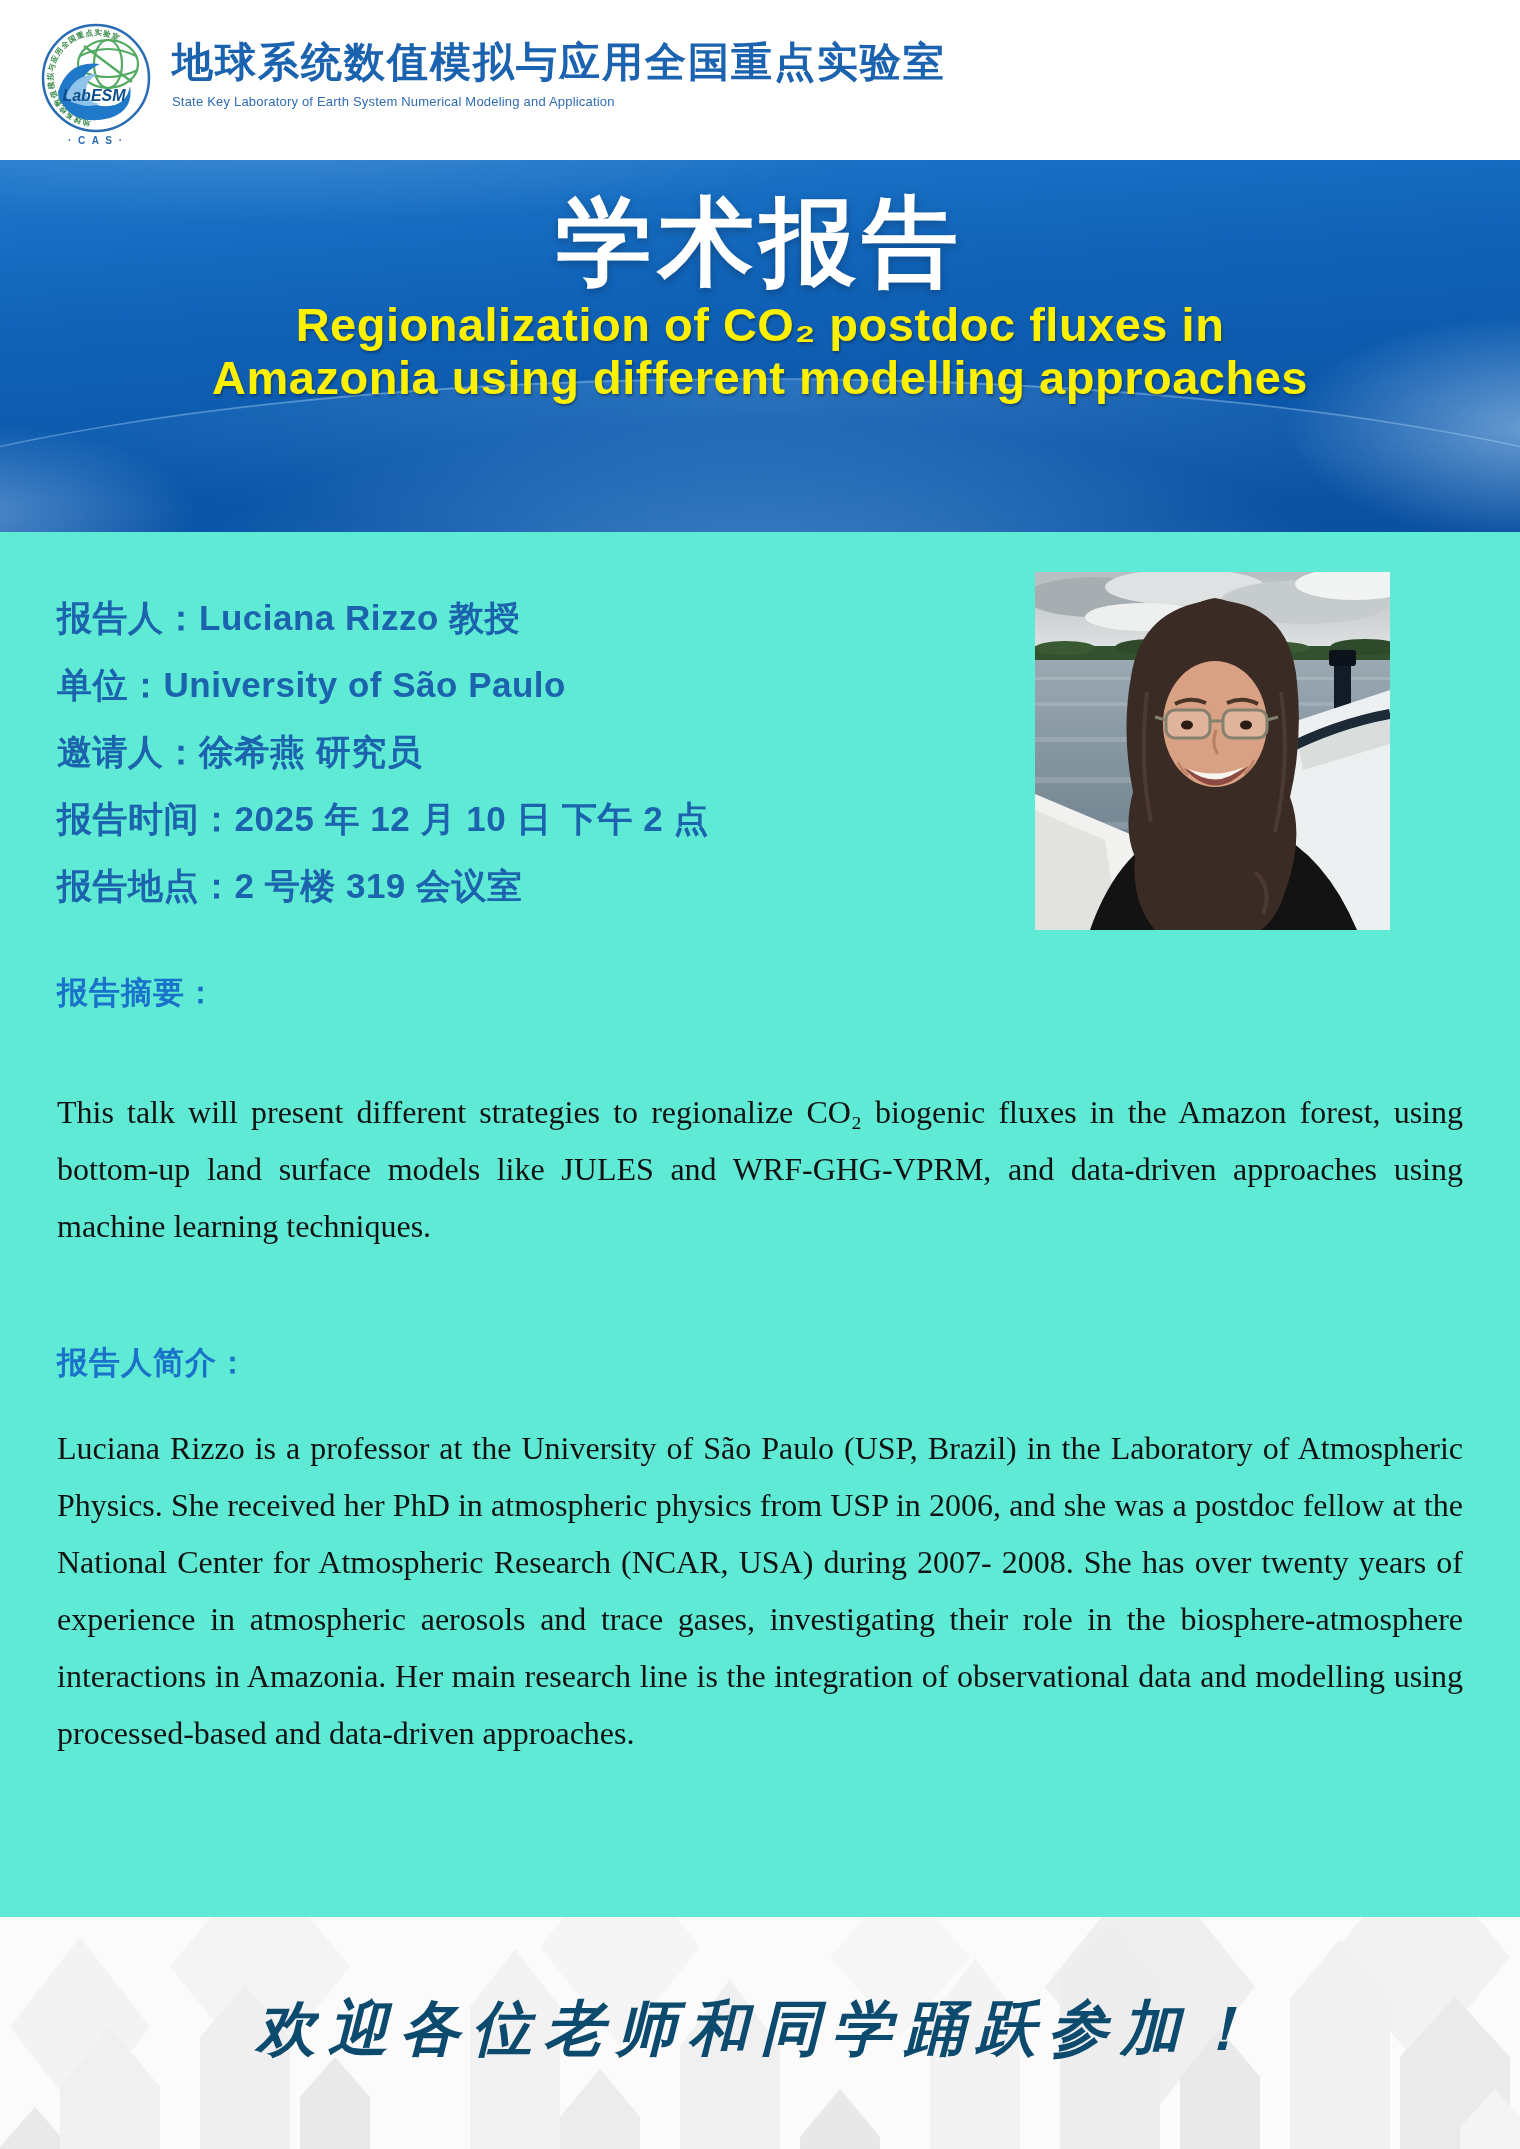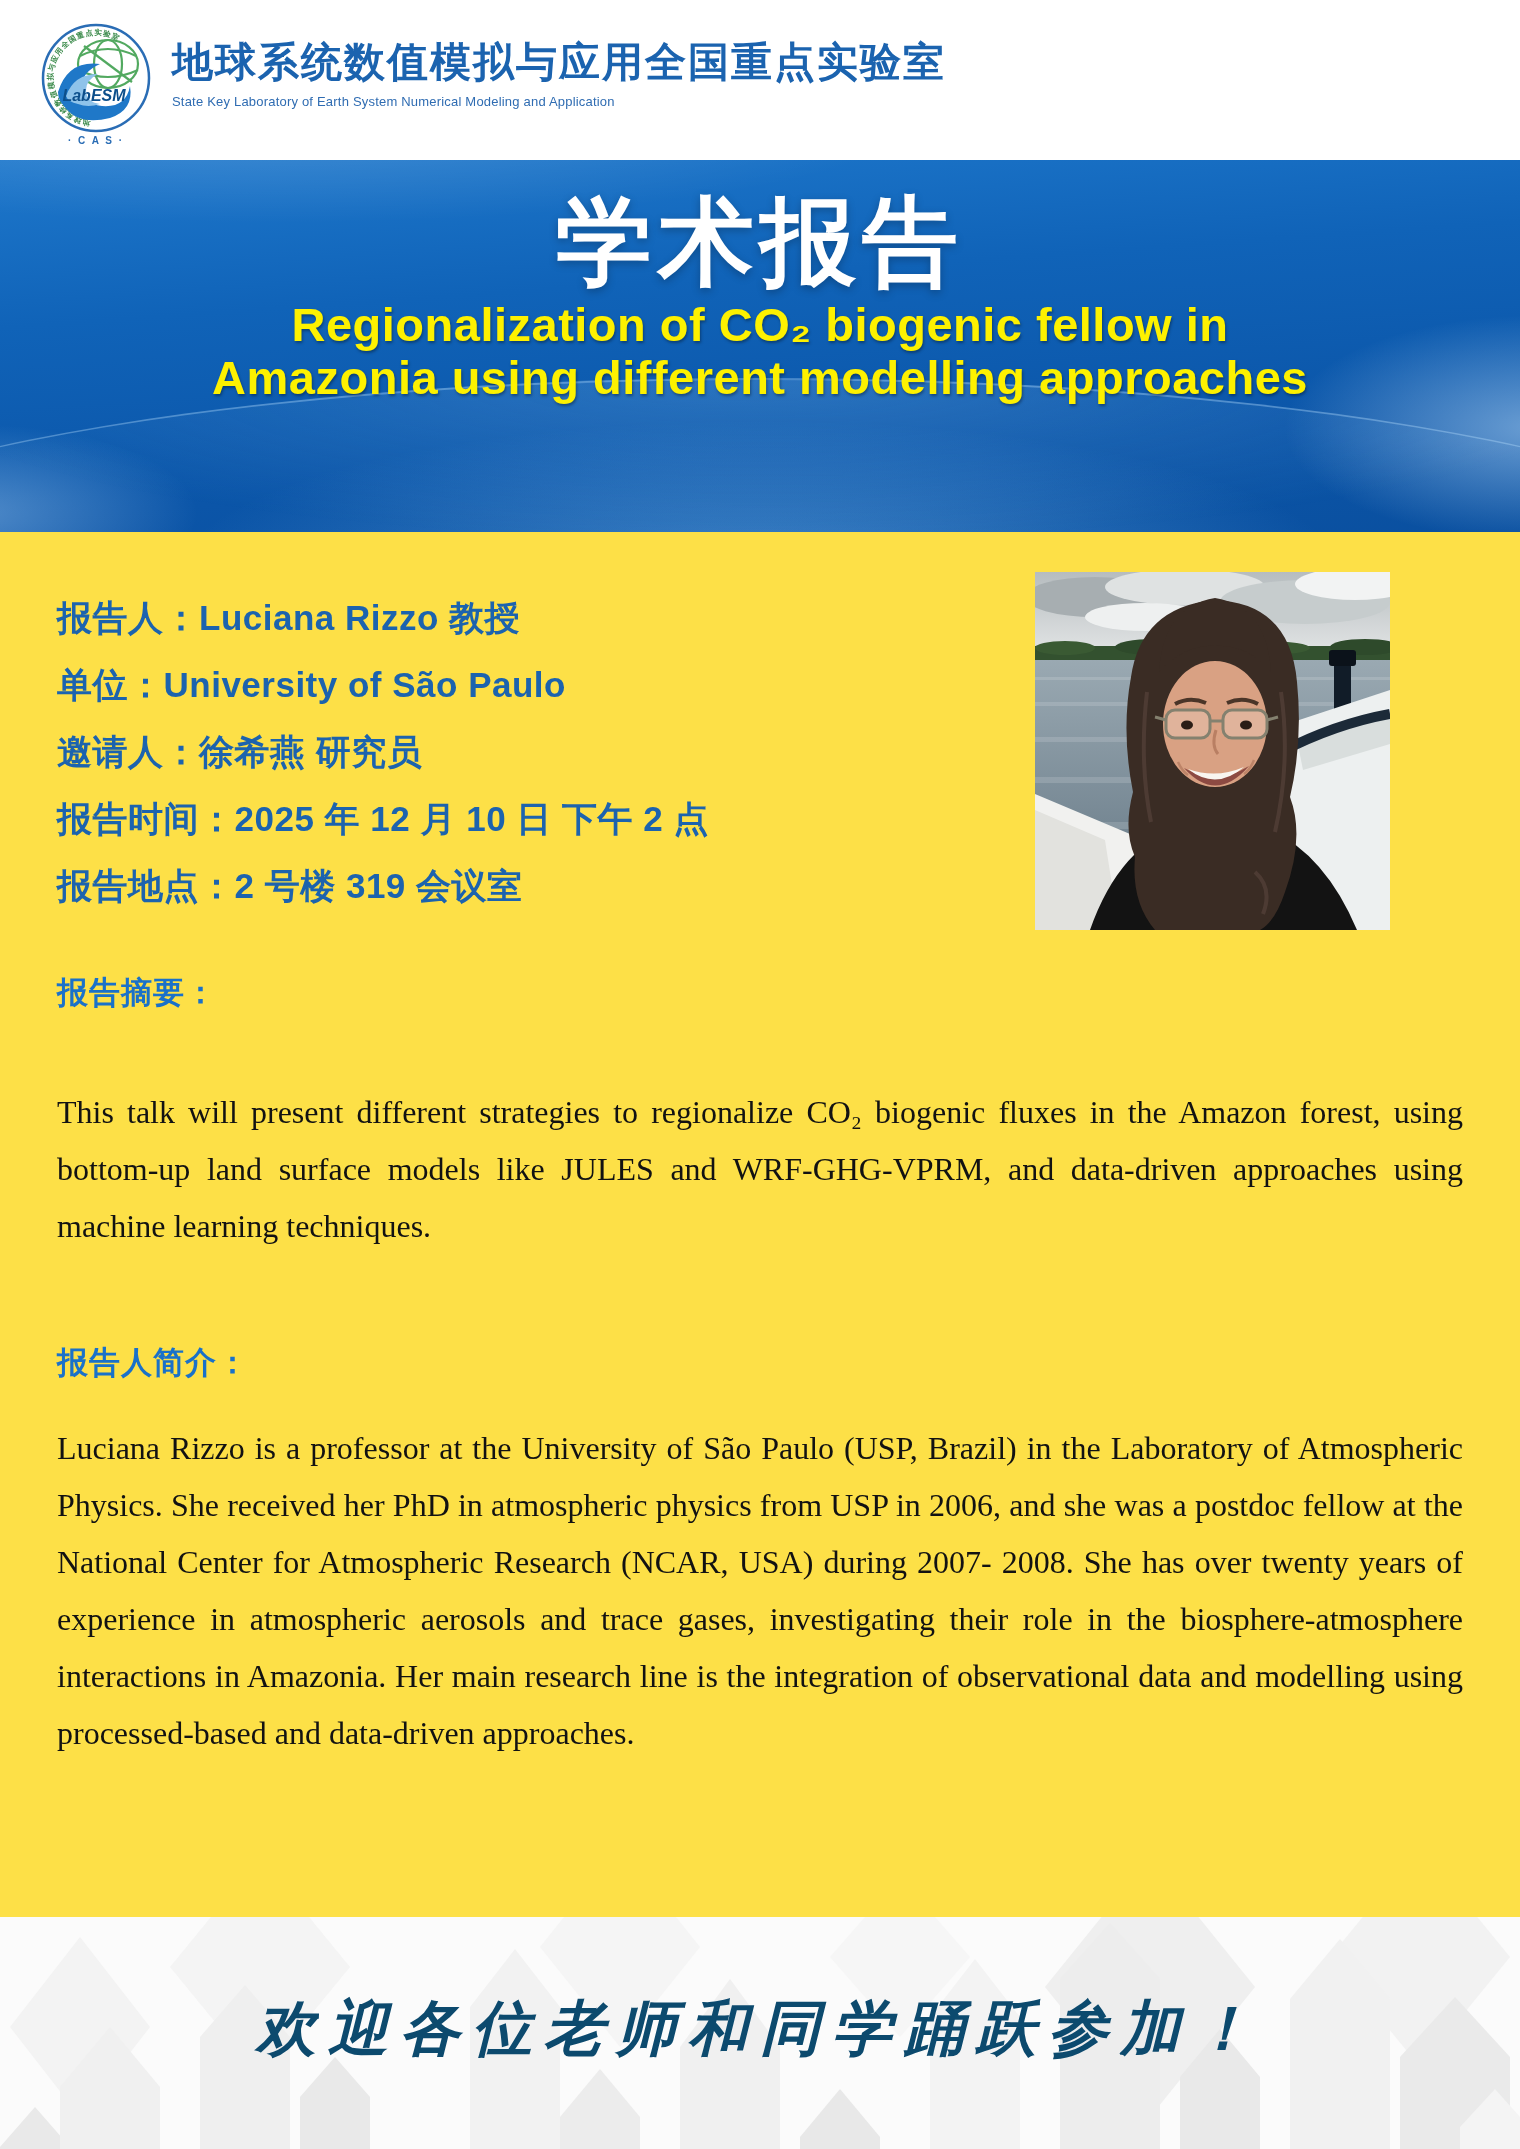--- a/index.html
+++ b/index.html
@@ -26,21 +26,21 @@
   .banner::after { 
     content:""; position:absolute; left:-18%; width:136%; height:420px; top:218px;
     border-radius:50%; border-top:2px solid rgba(190,225,255,0.35);
     background:radial-gradient(60% 55% at 50% 0%, rgba(150,205,250,0.22), rgba(150,205,250,0) 70%);
     pointer-events:none;
   }
   .banner-title { position:relative; z-index:2; margin-top:26px; font-size:96px; font-weight:900; color:#ffffff; letter-spacing:6px; line-height:112px; text-shadow:0 3px 8px rgba(0,0,0,0.25); }
   .banner-sub { position:relative; z-index:2; font-size:47px; font-weight:700; color:#fdf100; line-height:53px; text-shadow:1px 2px 3px rgba(0,0,0,0.35); letter-spacing:0.5px; }
 
   
-  .content { position:relative; height:1385px; background:#fde047; }
+  .content { position:relative; height:1385px; background:#5eead4; }
   .info-block { position:absolute; left:57px; top:52px; }
   .info-line { font-size:35px; font-weight:700; color:#1c63ae; line-height:67px; letter-spacing:0.5px; }
   .photo { position:absolute; left:1035px; top:40px; width:355px; height:358px; }
   .section-heading { position:absolute; left:57px; font-size:31px; font-weight:700; color:#1a71c9; letter-spacing:1px; }
   .abstract-heading { top:440px; }
   .abstract-body { position:absolute; left:57px; top:552px; width:1406px; }
   .bio-heading { top:810px; }
   .bio-body { position:absolute; left:57px; top:888px; width:1406px; }
   .serif-par { font-family:"Liberation Serif", serif; font-size:32px; color:#121212; line-height:57px; text-align:justify; }
 
@@ -87,21 +87,21 @@
       </svg>
     </div>
     <div class="lab-titles">
       <div class="lab-title-cn">地球系统数值模拟与应用全国重点实验室</div>
       <div class="lab-title-en">State Key Laboratory of Earth System Numerical Modeling and Application</div>
     </div>
   </div>
 
   <div class="banner">
     <div class="banner-title">学术报告</div>
-    <div class="banner-sub">Regionalization of CO₂ biogenic fellow in</div>
+    <div class="banner-sub">Regionalization of CO₂ postdoc fluxes in</div>
     <div class="banner-sub">Amazonia using different modelling approaches</div>
   </div>
 
   <div class="content">
 
     <div class="info-block">
       <div class="info-line">报告人：Luciana Rizzo 教授</div>
       <div class="info-line">单位：University of São Paulo</div>
       <div class="info-line">邀请人：徐希燕 研究员</div>
       <div class="info-line">报告时间：2025 年 12 月 10 日 下午 2 点</div>

